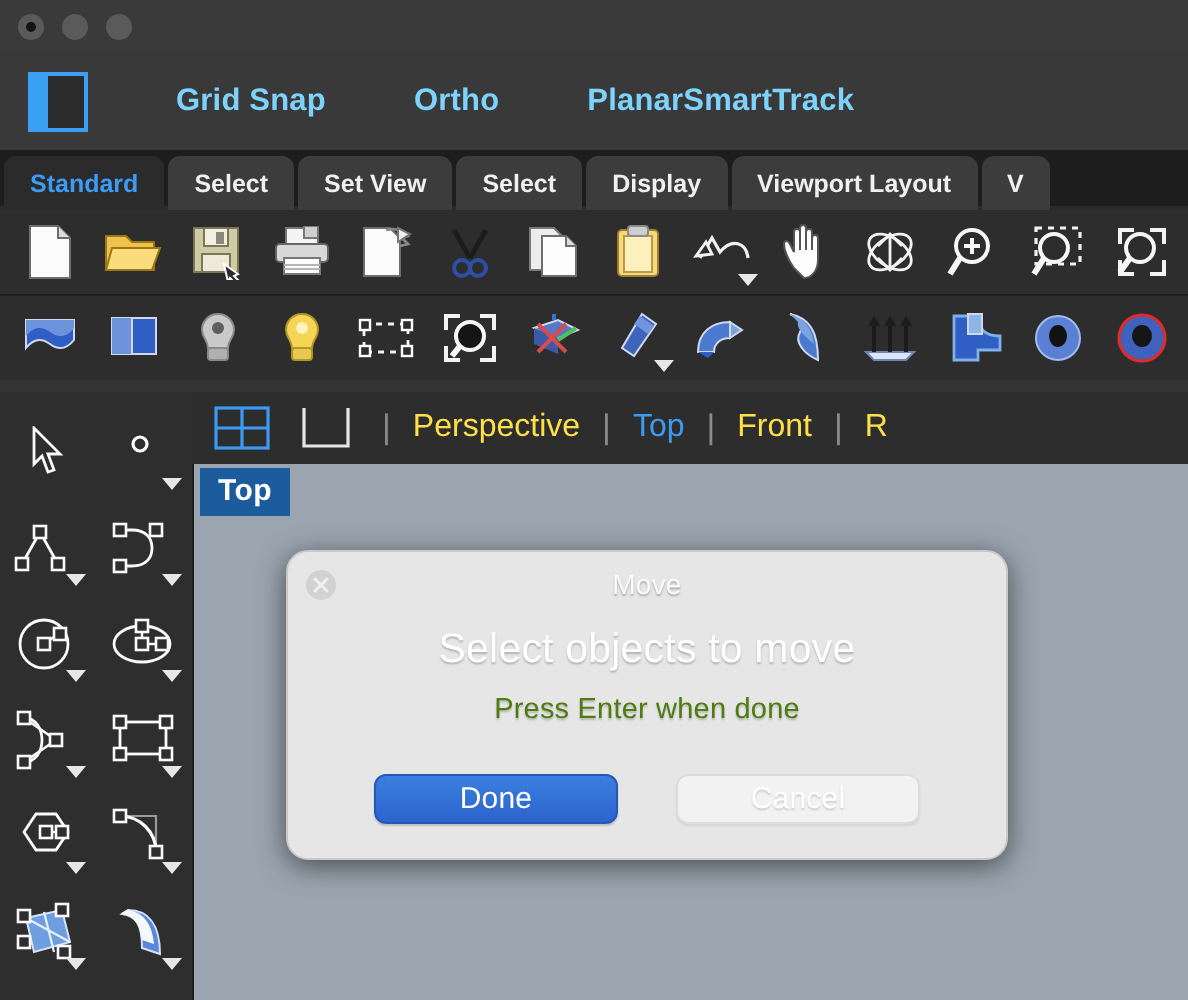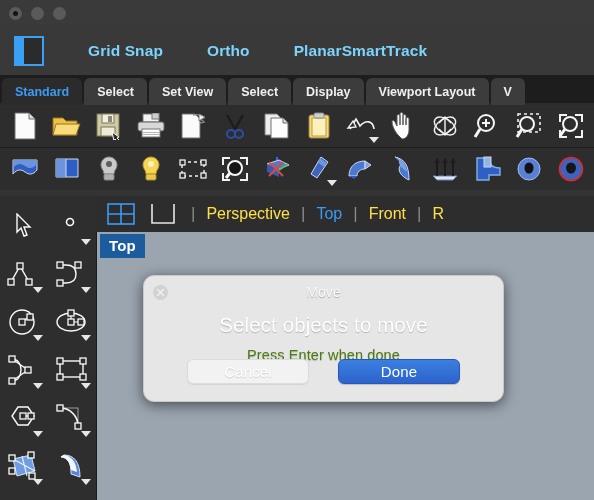--- a/index.html
+++ b/index.html
@@ -60,21 +60,21 @@
 
   
   .viewport{position:absolute;left:96px;right:0;top:232px;bottom:0;background:#9ba5b0;border-left:1px solid #1c1c1c;overflow:hidden;}
   .vp-label{
     position:absolute;left:3px;top:2px;background:#1d5c9c;color:#fff;
     font-size:15px;font-weight:bold;padding:3px 9px 4px 9px;letter-spacing:.2px;
   }
 
   
   .dialog{
-    position:absolute;left:143px;top:275px;width:361px;height:127px;
+    position:absolute;left:143px;top:275px;width:361px;height:155px;
     background:#e6e6e6;border-radius:11px;
     box-shadow:0 3px 14px rgba(0,0,0,.55);
     border:1px solid #c9c9c9;
     box-sizing:border-box;
   }
   .dlg-close{
     position:absolute;left:9px;top:9px;width:15px;height:15px;border-radius:50%;
     background:#d2d2d2;display:flex;align-items:center;justify-content:center;
   }
   .dlg-close svg{display:block;}
@@ -517,18 +517,18 @@
   <div class="dialog">
     <div class="dlg-close">
       <svg width="9" height="9" viewBox="0 0 9 9">
           <path d="M1.5 1.5l6 6M7.5 1.5l-6 6" stroke="#f0f0f0" stroke-width="1.5" stroke-linecap="round"></path>
         </svg>
     </div>
     <div class="dlg-title">Move</div>
     <div class="dlg-main">Select objects to move</div>
     <div class="dlg-sub">Press Enter when done</div>
     <div class="dlg-btns">
+      <div class="btn done">Done</div>
       <div class="btn cancel">Cancel</div>
-      <div class="btn done">Done</div>
     </div>
   </div>
 
 </div>
 
 </body></html>

